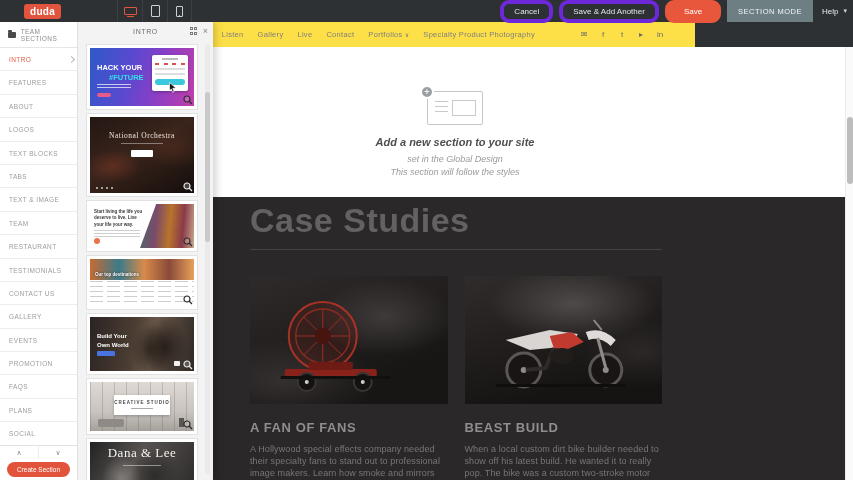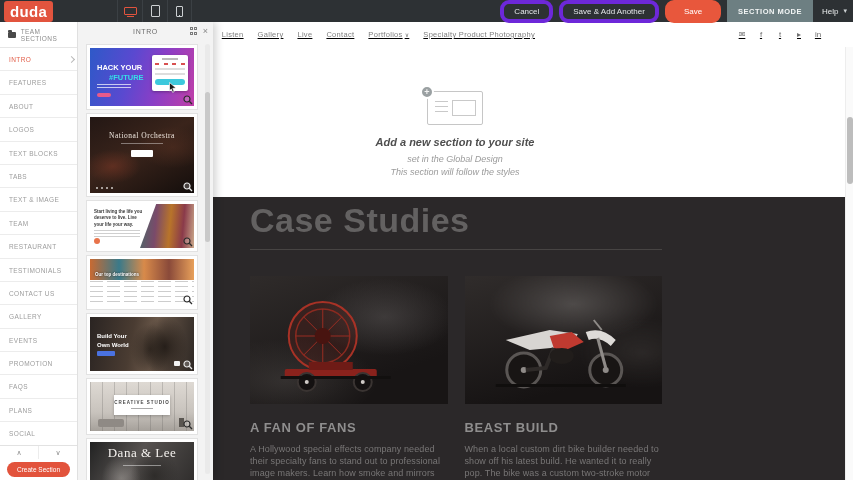--- a/index.html
+++ b/index.html
@@ -3,43 +3,43 @@
 <meta charset="utf-8">
 <style>
   * { margin:0; padding:0; box-sizing:border-box; }
   html,body { width:853px; height:480px; overflow:hidden; }
   body { font-family:"Liberation Sans","DejaVu Sans",sans-serif; background:#2d3134; }
   .stage { position:relative; width:853px; height:480px; overflow:hidden; background:#2d3134; }
 
   
   .topbar { position:absolute; left:0; top:0; width:853px; height:22px; background:#2d3134;
             display:flex; align-items:center; z-index:60; }
-  .logo { margin-left:4px; background:#e2543e; border-radius:3px; color:#fff; font-weight:bold;
-          font-size:15px; padding:2px 6px; letter-spacing:.3px; }
+  .logo { margin-left:24px; background:#e2543e; border-radius:3px; color:#fff; font-weight:bold;
+          font-size:10px; padding:2px 6px; letter-spacing:.3px; }
   .dev-group { position:absolute; left:117px; top:0; bottom:0; display:flex; }
   .dev-slot { width:25px; display:flex; align-items:center; justify-content:center;
               border-left:1px solid #3b4044; }
   .dev-slot:last-child { border-right:1px solid #3b4044; }
   .ic-desktop { width:13px; height:8px; border:1px solid #e2543e; border-radius:1px; position:relative; }
   .ic-desktop::after { content:""; position:absolute; left:2px; bottom:-3px; width:7px; height:1px; background:#e2543e; }
   .ic-tablet { width:9px; height:12px; border:1px solid #ccd0d2; border-radius:1px; }
   .ic-phone  { width:7px; height:11px; border:1px solid #ccd0d2; border-radius:1px; position:relative; }
   .ic-phone::after { content:""; position:absolute; left:2px; bottom:0; width:1px; height:1px; background:#ccd0d2; }
   .topbar-right { margin-left:auto; display:flex; align-items:center; height:100%; }
   .pill { border:4px solid #6d28d9; border-radius:9px; color:#e3e6e8; font-size:8px;
           padding:3px 10px; background:transparent; margin-right:6px; white-space:nowrap; cursor:pointer; }
   .pill.save { background:#e8573c; border-color:#e8573c; color:#fff; padding:3px 15px; }
   .mode-box { align-self:stretch; display:flex; align-items:center; background:#6d7f82;
-              color:#f2f5f5; font-size:7.5px; font-weight:bold; letter-spacing:.5px; padding:0 11px; }
+              color:#f2f5f5; font-size:7.5px; font-weight:normal; letter-spacing:.5px; padding:0 11px; }
   .help { color:#e9ebec; font-size:8px; margin:0 5px 0 9px; }
   .help-caret { color:#ced2d4; font-size:7px; margin-right:6px; }
 
   
-  .site-nav { position:absolute; left:0; top:22px; width:853px; height:25px; background:#ffffff;
-              display:flex; align-items:center; z-index:1;text-decoration:underline; }
+  .site-nav { position:absolute; left:0; top:22px; width:695px; height:25px; background:#fde047;
+              display:flex; align-items:center; z-index:1; }
   .nav-items { display:flex; align-items:center; gap:14px; padding-left:196px;
                font-size:7.5px; color:#7e7e7e; letter-spacing:.3px; white-space:nowrap; }
   .nav-item { cursor:pointer; }
   .nav-caret { font-size:6px; color:#6f6f6f; margin-left:2px; }
   .nav-social { margin-left:auto; display:flex; align-items:center; gap:9px; padding-right:30px;
                 color:#6c6c6c; font-size:8px; }
   .soc { width:10px; text-align:center; cursor:pointer; }
 
   .add-band { position:absolute; left:0; top:47px; width:845px; height:150px; background:#ffffff; z-index:1; }
   .ph-wrap { position:absolute; left:455px; top:44px; transform:translateX(-50%); width:230px; text-align:center; }

